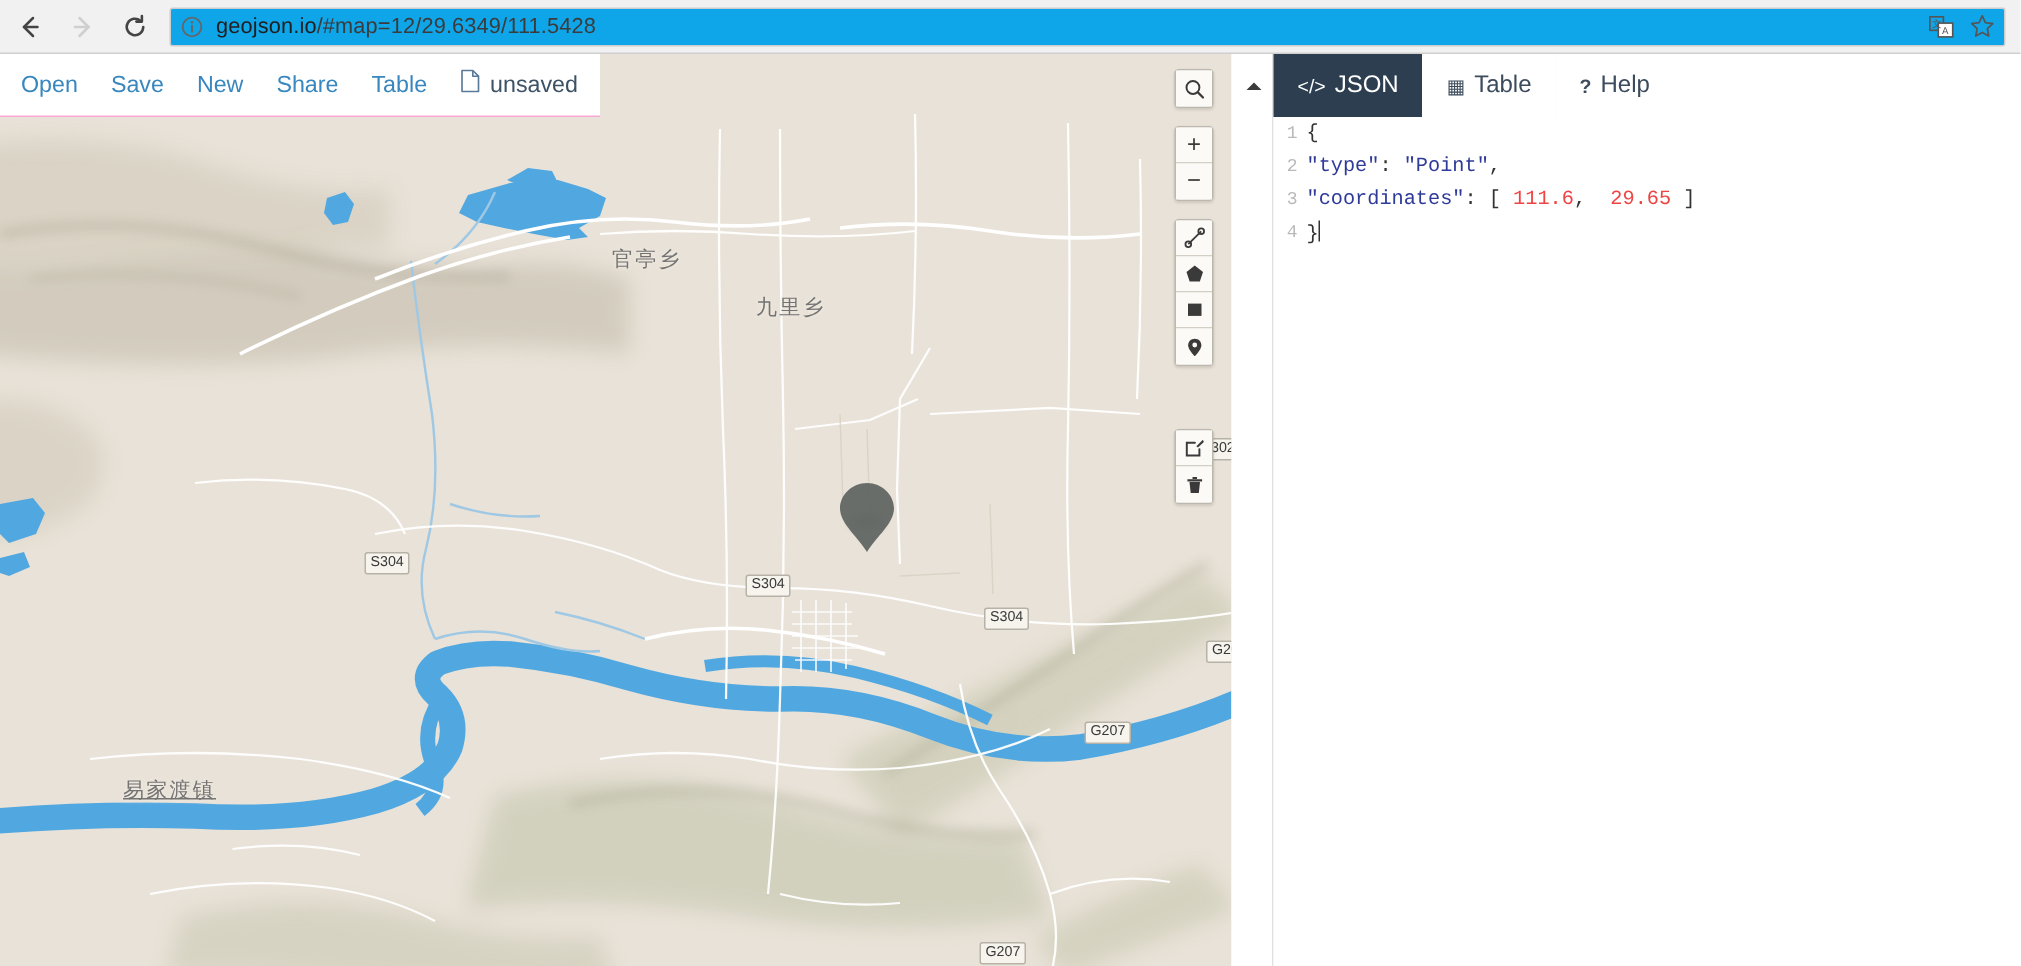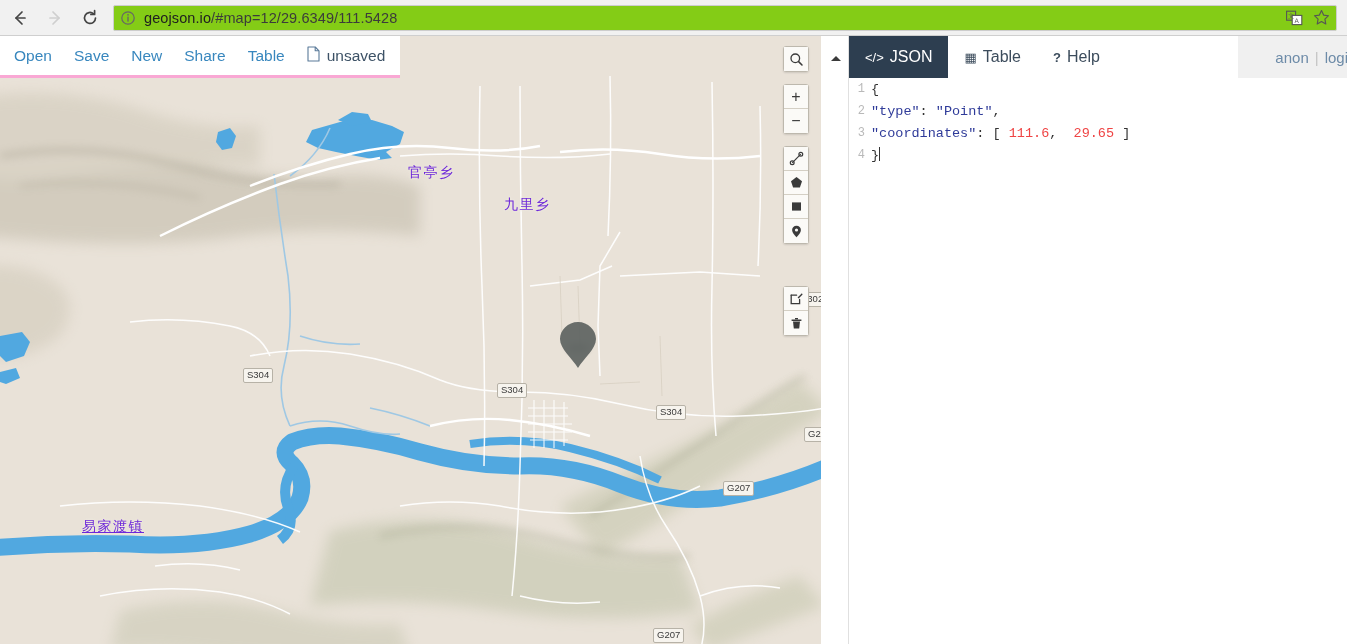--- a/index.html
+++ b/index.html
@@ -19,21 +19,21 @@
     display: flex; align-items: center;
   }
   .nav-btn {
     width: 30px; height: 30px; margin-left: 5px;
     display: flex; align-items: center; justify-content: center;
     border-radius: 50%;
   }
   .nav-btn svg { display: block; }
   .omnibox {
     flex: 1; height: 26px; margin: 0 10px 0 8px;
-    background: #84cc16;
+    background: #0ea5e9;
     border: 1px solid #cdcdcd;
     border-radius: 2px;
     display: flex; align-items: center;
     padding: 0 6px;
   }
   .info-icon { width: 16px; height: 16px; margin-right: 8px; flex: none; }
   .url-text {
     font-size: 14.5px; color: #3b3b3b;
     white-space: nowrap; overflow: hidden;
     letter-spacing: 0.1px;
@@ -54,21 +54,21 @@
     position: absolute; left: 0; top: 0;
     width: 821px; height: 608px;
     overflow: hidden;
   }
   .gj-toolbar {
     position: absolute; left: 0; top: 0; z-index: 40;
     height: 42px;
     display: flex; align-items: center;
     padding: 0 14px;
     background: #ffffff;
-    border-bottom: 3px solid #f9a8d4;
+    border-bottom: 1px solid #f9a8d4;
     width: 400px;
   }
   .gj-toolbar a {
     font-size: 15.5px;
     color: #3887be;
     text-decoration: none;
     margin-right: 22px;
     white-space: nowrap;
   }
   .gj-toolbar .file-state {
@@ -83,21 +83,21 @@
     width: 821px; height: 608px;
     background: #e9e2d8;
     overflow: hidden;
   }
   .map-svg { position: absolute; left: 0; top: 0; }
 
   .map-label {
     position: absolute;
     font-family: "DejaVu Sans", sans-serif;
     font-size: 14px;
-    color: #6d28d9;
+    color: #737373;
     white-space: nowrap;
     text-shadow: 0 0 3px #eee8de, 0 0 3px #eee8de, 0 0 2px #eee8de;
     letter-spacing: 1.5px;
   }
   .shield {
     position: absolute;
     font-size: 9.5px;
     color: #3a3a3a;
     background: #f7f4ee;
     border: 1px solid #b7b2a7;
@@ -486,25 +486,20 @@
       </div>
       <div class="tab">
         <span class="tab-icon">▦</span>
         <span>Table</span>
       </div>
       <div class="tab">
         <span class="tab-icon"><b>?</b></span>
         <span>Help</span>
       </div>
       <div class="tabbar-spacer"></div>
-      <div class="tabbar-right">
-        <span>anon</span>
-        <span class="sep">|</span>
-        <a href="#">logi</a>
-      </div>
     </div>
 
     <div class="editor">
       <div class="code-line">
         <span class="ln">1</span>
         <span class="code"><span class="tok-punc">{</span></span>
       </div>
       <div class="code-line">
         <span class="ln">2</span>
         <span class="code"><span class="tok-key">"type"</span><span class="tok-punc">: </span><span class="tok-str">"Point"</span><span class="tok-punc">,</span></span>

